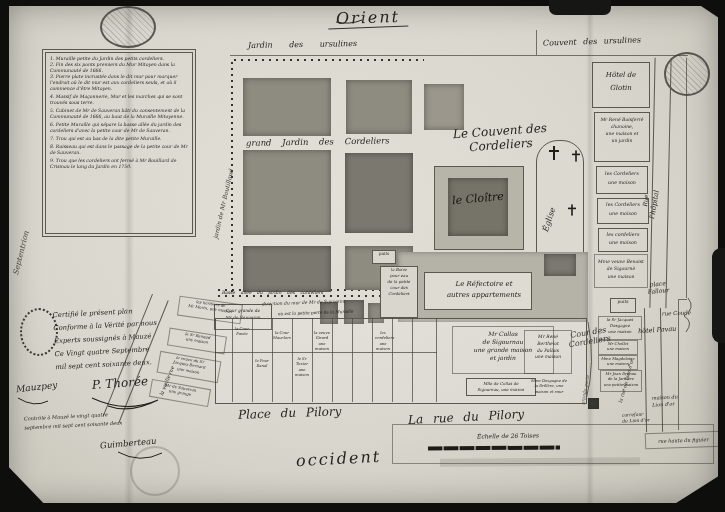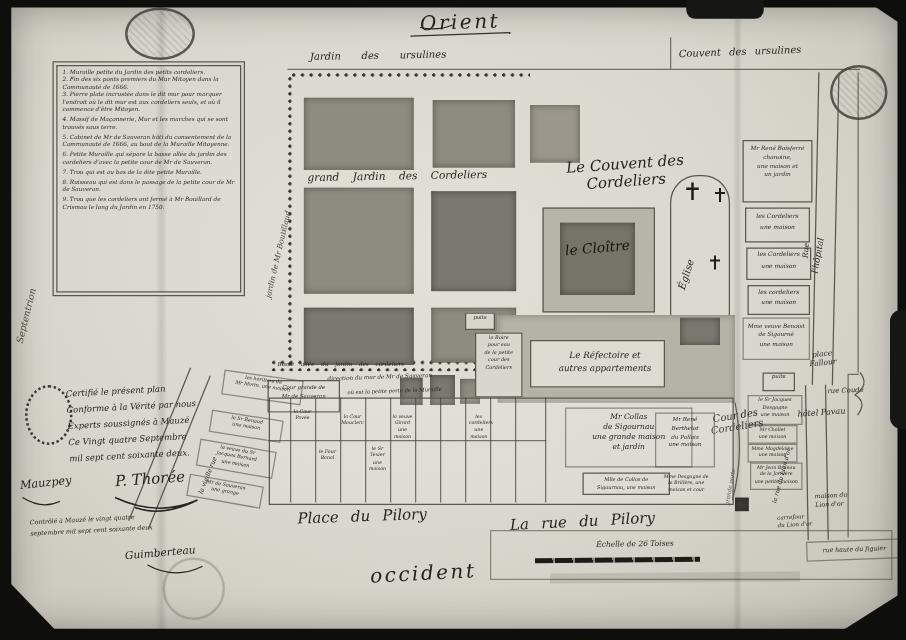--- a/index.html
+++ b/index.html
@@ -107,20 +107,22 @@
 cour des
 Cordeliers</div>
   <div class="abs bx hand c" style="left:372px;top:250px;width:22px;height:12px;font-size:4.2px;background:#d9d6cd;">puits</div>
 
   <div class="abs hand" style="left:222px;top:290px;font-size:4.5px;word-spacing:4px;">Basse allée du jardin des cordeliers</div>
   <div class="abs hand" style="left:262px;top:300px;font-size:4.5px;transform:rotate(-2deg);">direction du mur de Mr de Sauveran</div>
   <div class="abs hand" style="left:278px;top:310px;font-size:4.2px;transform:rotate(-2deg);">où est la petite porte de la Muraille</div>
   <div class="abs bx hand pre c" style="left:214px;top:304px;width:58px;height:26px;font-size:4.3px;line-height:1.6;padding-top:3px;box-sizing:border-box;">Cour grande de
 Mr de Sauveran</div>
 
+  <div class="abs bx hand pre c" style="left:592px;top:62px;width:58px;height:46px;font-size:7px;line-height:1.8;padding-top:6px;box-sizing:border-box;">Hôtel de
+Glotin</div>
   <div class="abs bx hand pre c" style="left:594px;top:112px;width:56px;height:50px;font-size:4.6px;line-height:1.55;padding-top:3px;box-sizing:border-box;">Mr René Boisferré
 chanoine,
 une maison et
 un jardin</div>
   <div class="abs bx hand pre c" style="left:596px;top:166px;width:52px;height:28px;font-size:4.8px;line-height:1.8;padding-top:3px;box-sizing:border-box;">les Cordeliers
 une maison</div>
   <div class="abs bx hand pre c" style="left:597px;top:198px;width:52px;height:26px;font-size:4.8px;line-height:1.8;padding-top:2px;box-sizing:border-box;">les Cordeliers
 une maison</div>
   <div class="abs bx hand pre c" style="left:598px;top:228px;width:50px;height:24px;font-size:4.8px;line-height:1.7;padding-top:2px;box-sizing:border-box;">les cordeliers
 une maison</div>

